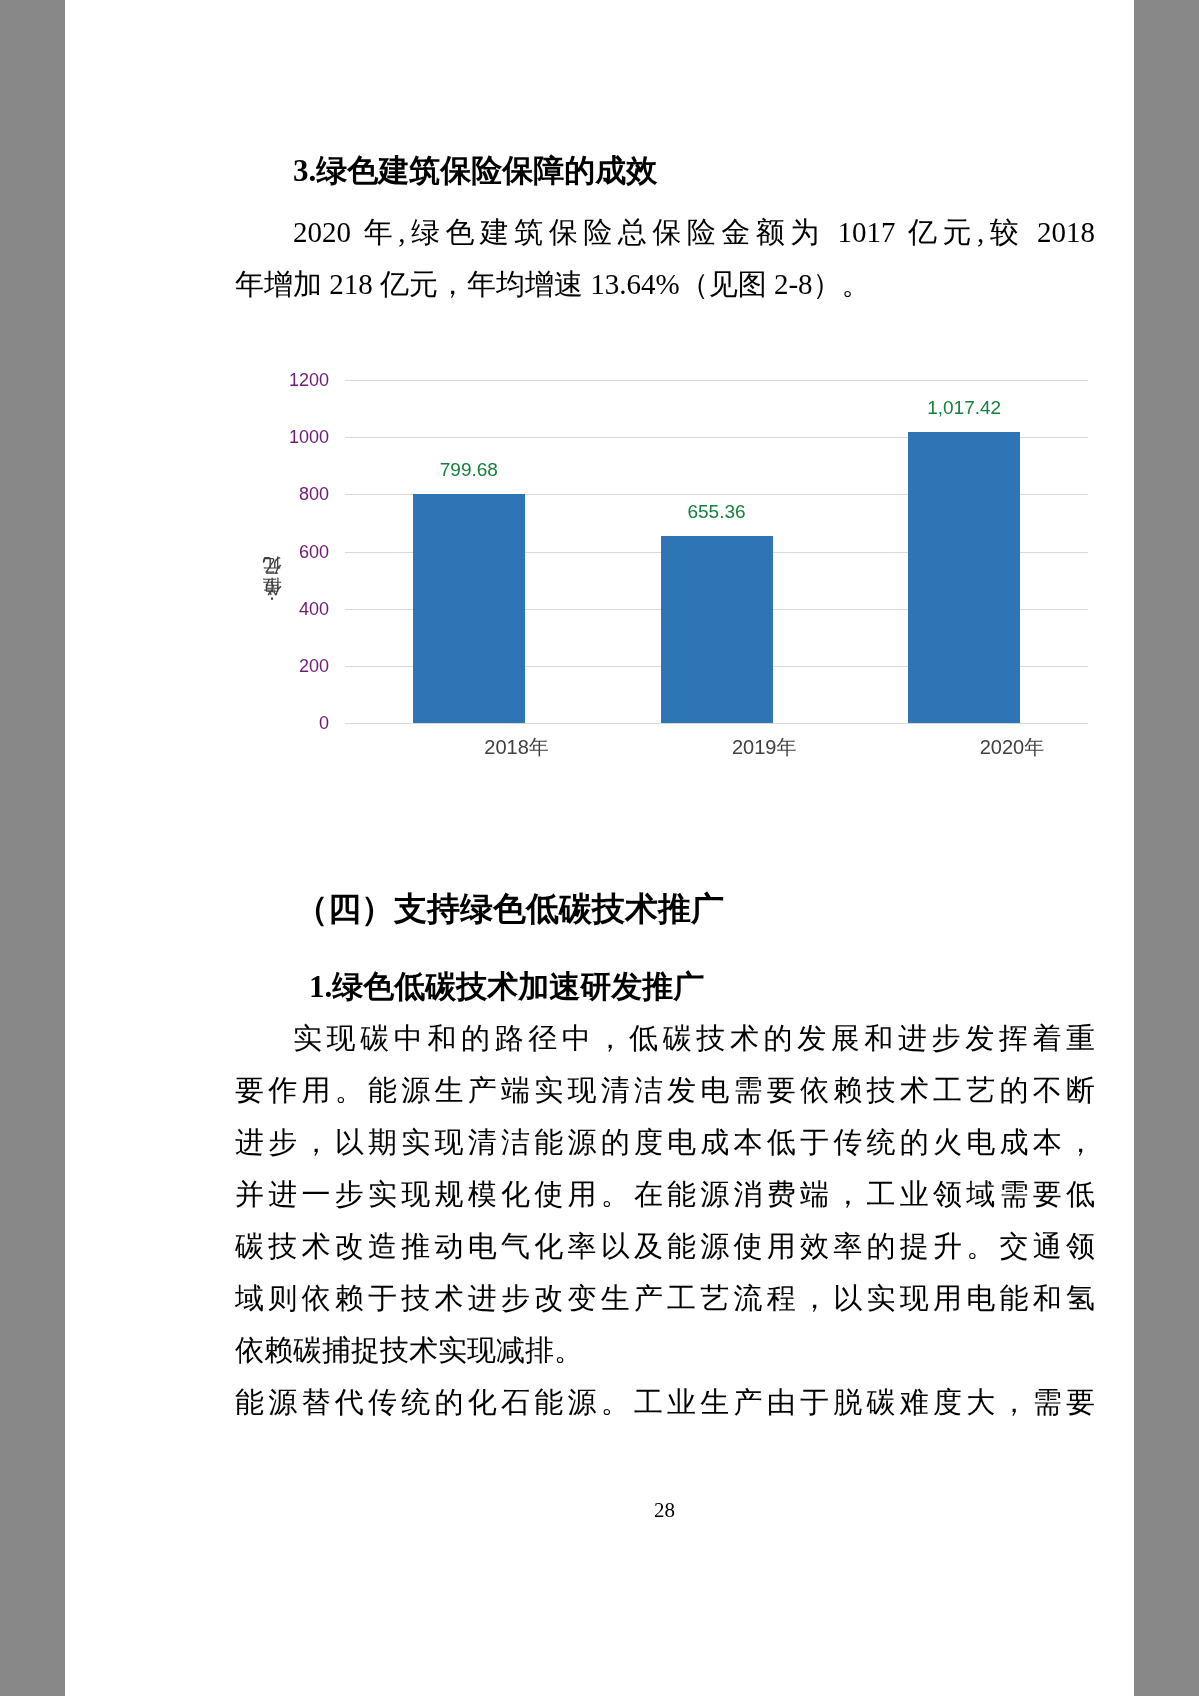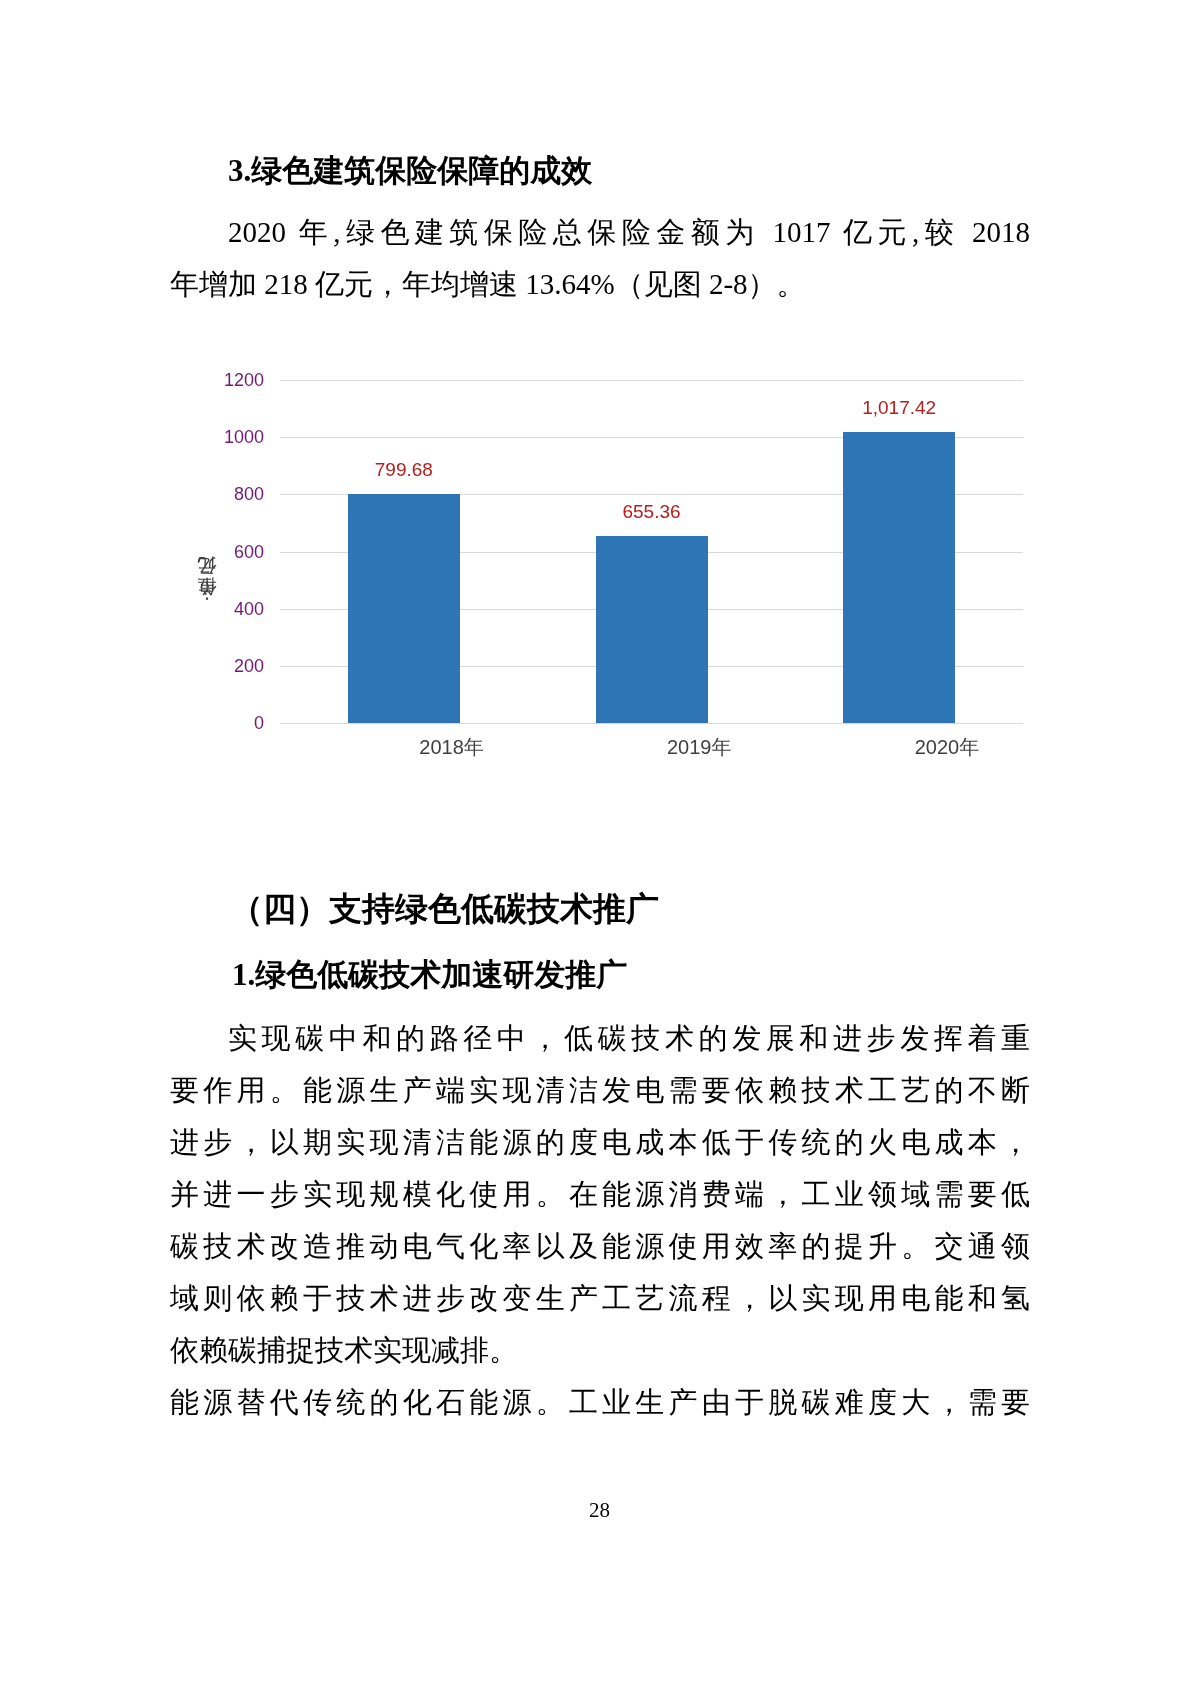--- a/index.html
+++ b/index.html
@@ -1,18 +1,18 @@
 <!DOCTYPE html>
 <html><head>
 <meta charset="utf-8">
 <style>
   html, body { margin: 0; padding: 0; background: #888; }
   .page {
     position: relative;
-    width: 1199px;
+    width: 1069px;
     height: 1696px;
     margin: 0 auto;
     background: #ffffff;
     font-family: "Liberation Serif", "DejaVu Serif", serif;
     color: #000;
     overflow: hidden;
   }
   .abs { position: absolute; }
 
   
@@ -22,21 +22,21 @@
     padding-left: 58px; margin: 0;
   }
   .h-sec4 {
     left: 170px; top: 886px; width: 860px;
     font-size: 33px; font-weight: bold; line-height: 46px;
     padding-left: 60px; margin: 0;
   }
   .h-sub {
     left: 170px; top: 950px; width: 860px;
     font-size: 31px; font-weight: bold; line-height: 42px;
-    padding-left: 58px; margin: 4px;
+    padding-left: 58px; margin: 16px;
   }
 
   
   .para { left: 170px; width: 860px; }
   .p1 { top: 206px; }
   .p2 { top: 1012px; font-family: Liberation Serif, serif; }
   .pline {
     height: 52px; line-height: 52px; font-size: 29px;
     text-align: justify; text-align-last: justify;
     white-space: nowrap;
@@ -49,21 +49,21 @@
   .plot { position: absolute; left: 110px; top: 20px; width: 743px; height: 343px; }
   .gridline { position: absolute; left: 0; width: 100%; height: 1px; }
   .ytick {
     position: absolute; left: -100px; width: 84px; height: 22px;
     text-align: right; font-size: 18px; line-height: 22px; color: #701a75;
     font-family: "Liberation Sans", "DejaVu Sans", sans-serif;
   }
   .bar { position: absolute; }
   .barlabel {
     position: absolute; width: 160px; height: 24px; text-align: center;
-    font-size: 19px; line-height: 24px; color: #b91c1c;
+    font-size: 19px; line-height: 24px; color: #15803d;
     font-family: "Liberation Sans", "DejaVu Sans", sans-serif;
   }
   .xlabel {
     position: absolute; width: 160px; height: 24px; text-align: right;
     font-size: 20px; line-height: 24px; color: #404040;
     font-family: "Liberation Sans", "DejaVu Sans", sans-serif;
   }
   .ylabel {
     position: absolute; left: 24px; top: 132px; height: 120px;
     writing-mode: vertical-rl; transform: rotate(180deg);

